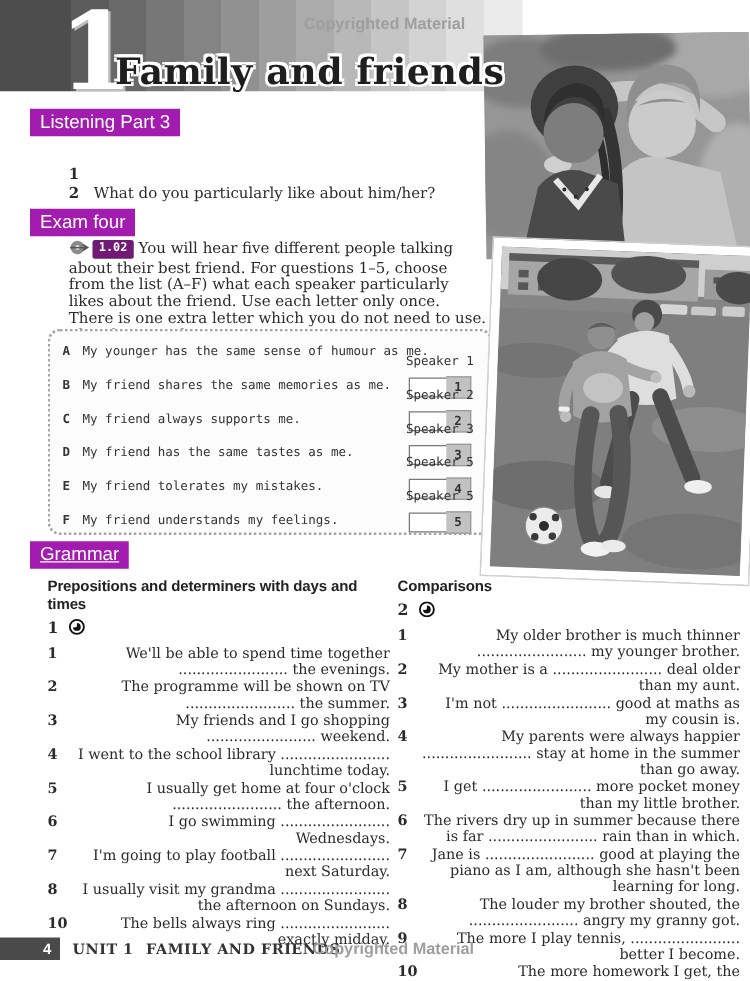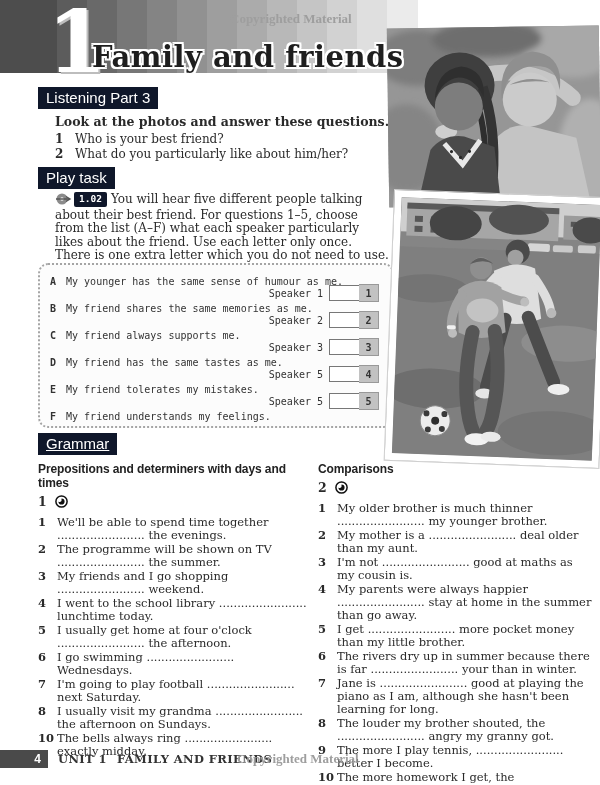--- a/index.html
+++ b/index.html
@@ -13,80 +13,80 @@
       #848484 147px 177px,#919191 177px 207px,#9e9e9e 207px 237px,#ababab 237px 267px,
       #b8b8b8 267px 297px,#c5c5c5 297px 327px,#d2d2d2 327px 357px,#dfdfdf 357px 387px,
       #ebebeb 387px 418px);}
   .big-num{position:absolute;left:47px;top:-6px;font-family:"DejaVu Serif",serif;
     font-weight:bold;font-size:86px;line-height:96px;color:#fff;
     text-shadow:2px 2px 0 #bdbdbd;z-index:3;}
   .page-title{position:absolute;left:92px;top:40px;font-family:"DejaVu Serif",serif;
     font-weight:bold;font-size:29px;letter-spacing:0.5px;color:#1e1e1e;z-index:3;
     text-shadow:2px 0 0 #fff,-2px 0 0 #fff,0 2px 0 #fff,0 -2px 0 #fff,
                 2px 2px 0 #fff,-2px -2px 0 #fff,2px -2px 0 #fff,-2px 2px 0 #fff;}
-  .copy{position:absolute;font-family:Liberation Serif, serif;font-weight:bold;
-    font-size:13px;color:#9e9e9e;}
+  .copy{position:absolute;font-family:Liberation Sans, sans-serif;font-weight:bold;
+    font-size:13px;color:#9e9e9e;margin-left:13px;}
   .copy.top{left:230px;top:11px;}
   .copy.bottom{left:237px;top:751px;}
 
   
   .photo1{position:absolute;left:388px;top:27px;width:212px;height:179px;
     transform:rotate(-0.8deg);z-index:1;overflow:hidden;background:#969696;}
   .photo2{position:absolute;left:395px;top:190px;width:200px;height:256px;
     border:7px solid #fff;outline:1px solid #cfcfcf;transform:rotate(2.2deg);
     transform-origin:top left;z-index:2;overflow:hidden;background:#858585;}
   .photo1 svg,.photo2 svg{display:block;}
 
   
-  .sec-h{position:absolute;left:38px;display:inline-block;background:#0f172a;color:#fff;
+  .sec-h{position:absolute;left:24px;display:inline-block;background:#a21caf;color:#fff;
     font-family:"Liberation Sans",sans-serif;font-size:15px;padding:2px 8px 3px 8px;}
   .sec-h.lp{top:87px;}
   .sec-h.ex{top:167px;}
   .sec-h.gr{top:433px;text-decoration:underline;}
 
   
   .intro{position:absolute;left:55px;top:114px;font-weight:bold;font-size:12.5px;}
   .qrow{position:absolute;left:55px;display:flex;gap:2px;font-size:12px;width:330px;}
   .qrow .n{width:18px;font-weight:bold;flex:none;}
   .q1{top:132px;} .q2{top:147px;}
 
   
   .exam-para{position:absolute;left:55px;top:192px;width:334px;font-size:12px;
     line-height:13.6px;}
   .cd-icon{display:inline-block;vertical-align:-2px;margin-right:2px;}
-  .track-chip{display:inline-block;background:#0f172a;color:#fff;
+  .track-chip{display:inline-block;background:#701a75;color:#fff;
     font-family:"DejaVu Sans Mono",monospace;font-size:9.5px;font-weight:bold;
     padding:0 5px 1px 5px;border-radius:2px;margin-right:4px;vertical-align:1px;}
 
   
   .opt-box{position:absolute;left:38px;top:263px;width:352px;height:161px;
     border:2px dotted #a5a5a5;border-radius:10px;background:#fcfcfc;
     font-family:"DejaVu Sans Mono",monospace;font-size:10px;color:#333;}
   .opt{position:absolute;left:10px;display:flex;gap:10px;}
   .opt .l{font-weight:bold;}
-  .spk{position:absolute;right:13px;display:flex;align-items:center;gap:6px;}
+  .spk{position:absolute;right:13px;display:flex;align-items:center;gap:6px;flex-direction:column;}
   .spk .write{width:34px;height:14px;background:#fff;border:1px solid #777;}
   .spk .tag{width:19px;height:16px;background:#c2c2c2;border:1px solid #999;
     border-left:none;display:flex;align-items:center;justify-content:center;
     font-weight:bold;font-size:10px;color:#333;margin-left:-6px;}
   .spk .boxes{display:flex;align-items:center;}
 
   
   .gcol{position:absolute;top:462px;width:274px;}
   .gcol.left{left:38px;} .gcol.right{left:318px;}
   .col-h{font-family:"Liberation Sans",sans-serif;font-weight:bold;font-size:12px;
     letter-spacing:-0.1px;margin-bottom:5px;color:#222;}
   .ex-line{display:flex;gap:5px;font-weight:bold;font-size:12.5px;line-height:14px;
     margin-bottom:5px;}
   .ex-line .n{flex:none;width:12px;}
   .ex-line .ico{flex:none;margin-top:0px;}
   .items{font-size:11.5px;line-height:13px;}
   .item{display:flex;gap:4px;margin-bottom:1px;}
   .item .n{flex:none;width:15px;font-weight:bold;}
-  .item .t{flex:1;}
+  .item .t{flex:1;text-align:right;}
 
   
   .pg-box{position:absolute;left:0;top:750px;width:48px;height:18px;background:#4a4a4a;
     color:#fff;font-family:"Liberation Sans",sans-serif;font-weight:bold;font-size:12px;
     display:flex;align-items:center;justify-content:flex-end;padding-right:7px;
     box-sizing:border-box;}
   .unit-line{position:absolute;left:58px;top:752px;font-family:"DejaVu Serif",serif;
     font-weight:bold;font-size:11.5px;letter-spacing:0.4px;color:#333;}
   .unit-line .gap{display:inline-block;width:10px;}
 </style>
@@ -193,31 +193,29 @@
       <circle cx="42" cy="222" r="15" fill="#ececec" stroke="#888" stroke-width="1"></circle>
       <circle cx="42" cy="222" r="4" fill="#2e2e2e"></circle>
       <circle cx="33" cy="215" r="3" fill="#3a3a3a"></circle>
       <circle cx="51" cy="215" r="3" fill="#3a3a3a"></circle>
       <circle cx="35" cy="231" r="3" fill="#3a3a3a"></circle>
       <circle cx="49" cy="230" r="3" fill="#3a3a3a"></circle>
     </svg>
   </div>
 
   <div class="sec-h lp">Listening Part 3</div>
-  <div class="intro">Look at the photos and answer these questions.</div>
   <div class="qrow q1">
     <span class="n">1</span>
-    <span>Who is your best friend?</span>
   </div>
   <div class="qrow q2">
     <span class="n">2</span>
     <span>What do you particularly like about him/her?</span>
   </div>
 
-  <div class="sec-h ex">Play task</div>
+  <div class="sec-h ex">Exam four</div>
   <div class="exam-para">
     <span class="cd-icon">
       <svg width="17" height="12" viewBox="0 0 17 12">
         <circle cx="7" cy="6" r="5.5" fill="#8b8b8b"></circle>
         <circle cx="7" cy="6" r="1.8" fill="#fff"></circle>
         <path d="M1,6 H14 M11,3.5 L15,6 L11,8.5" stroke="#555" stroke-width="1.4" fill="none"></path>
       </svg>
     </span><span class="track-chip">1.02</span><span>You will hear five different people talking about their best friend. For questions 1–5, choose from the list (A–F) what each speaker particularly likes about the friend. Use each letter only once. There is one extra letter which you do not need to use. Play the recording twice.</span>
   </div>
 
@@ -364,21 +362,21 @@
       <div class="item">
           <span class="n">4</span>
           <span class="t">My parents were always happier ........................ stay at home in the summer than go away.</span>
         </div>
       <div class="item">
           <span class="n">5</span>
           <span class="t">I get ........................ more pocket money than my little brother.</span>
         </div>
       <div class="item">
           <span class="n">6</span>
-          <span class="t">The rivers dry up in summer because there is far ........................ your than in winter.</span>
+          <span class="t">The rivers dry up in summer because there is far ........................ rain than in which.</span>
         </div>
       <div class="item">
           <span class="n">7</span>
           <span class="t">Jane is ........................ good at playing the piano as I am, although she hasn't been learning for long.</span>
         </div>
       <div class="item">
           <span class="n">8</span>
           <span class="t">The louder my brother shouted, the ........................ angry my granny got.</span>
         </div>
       <div class="item">

